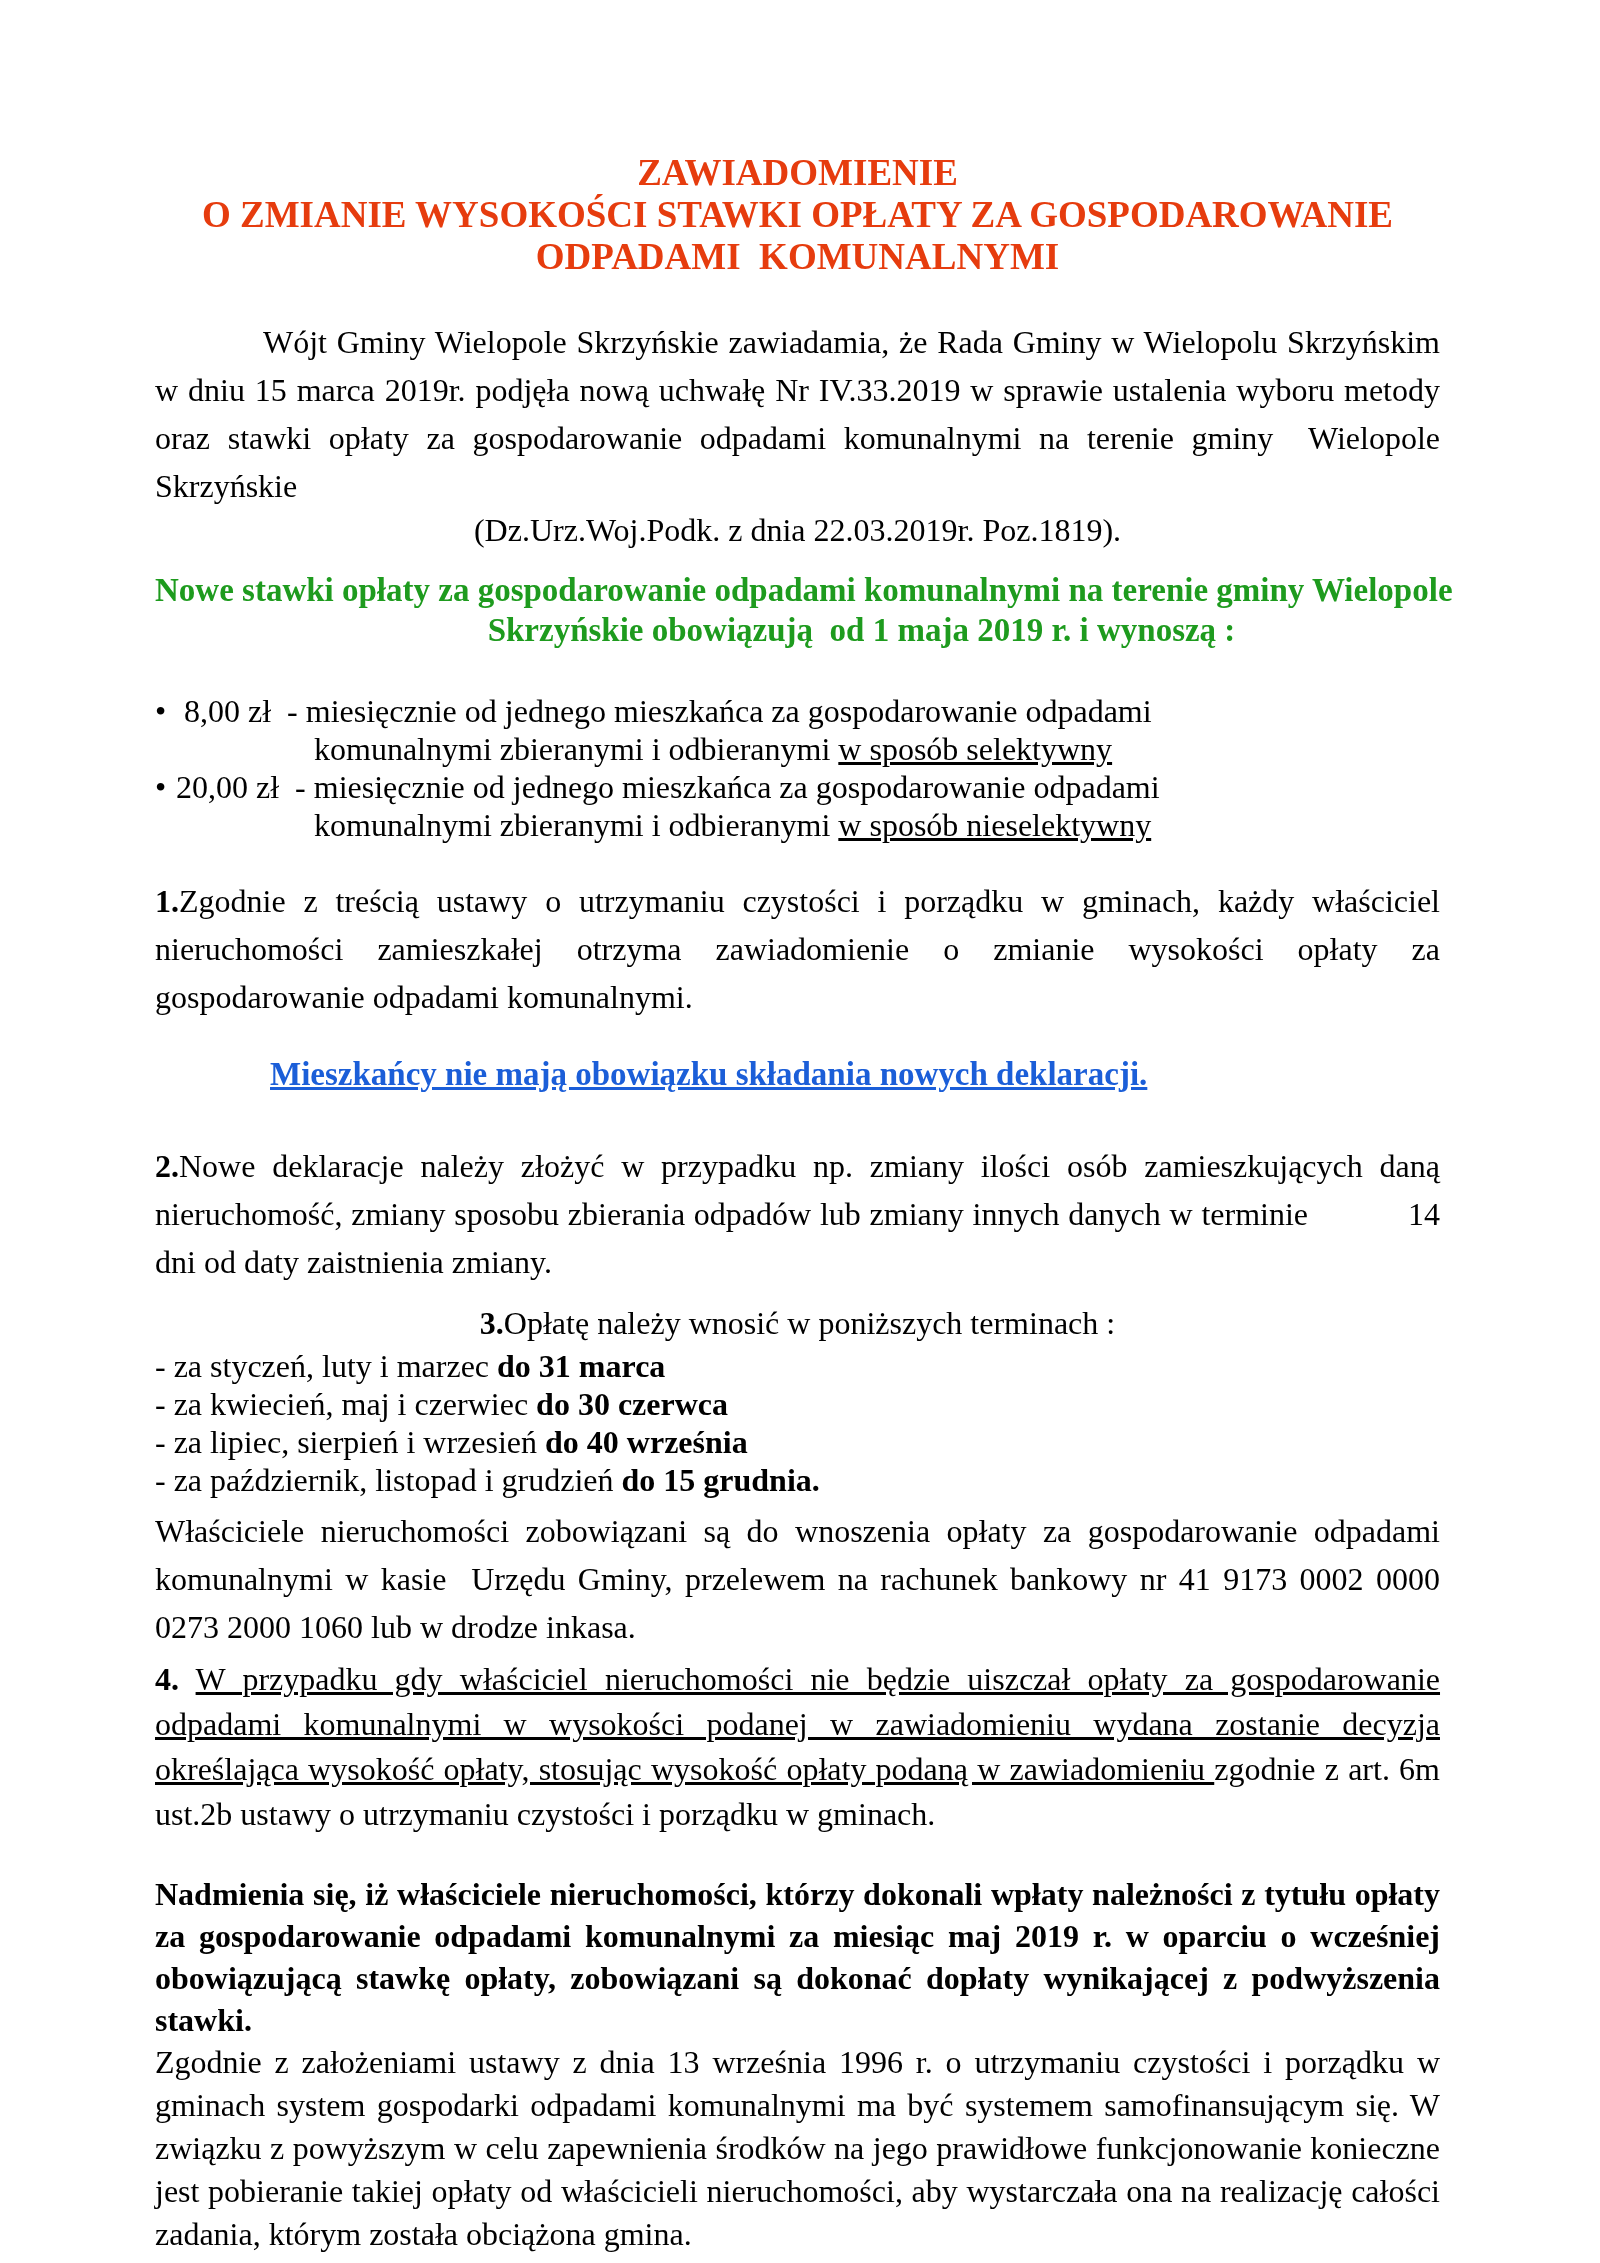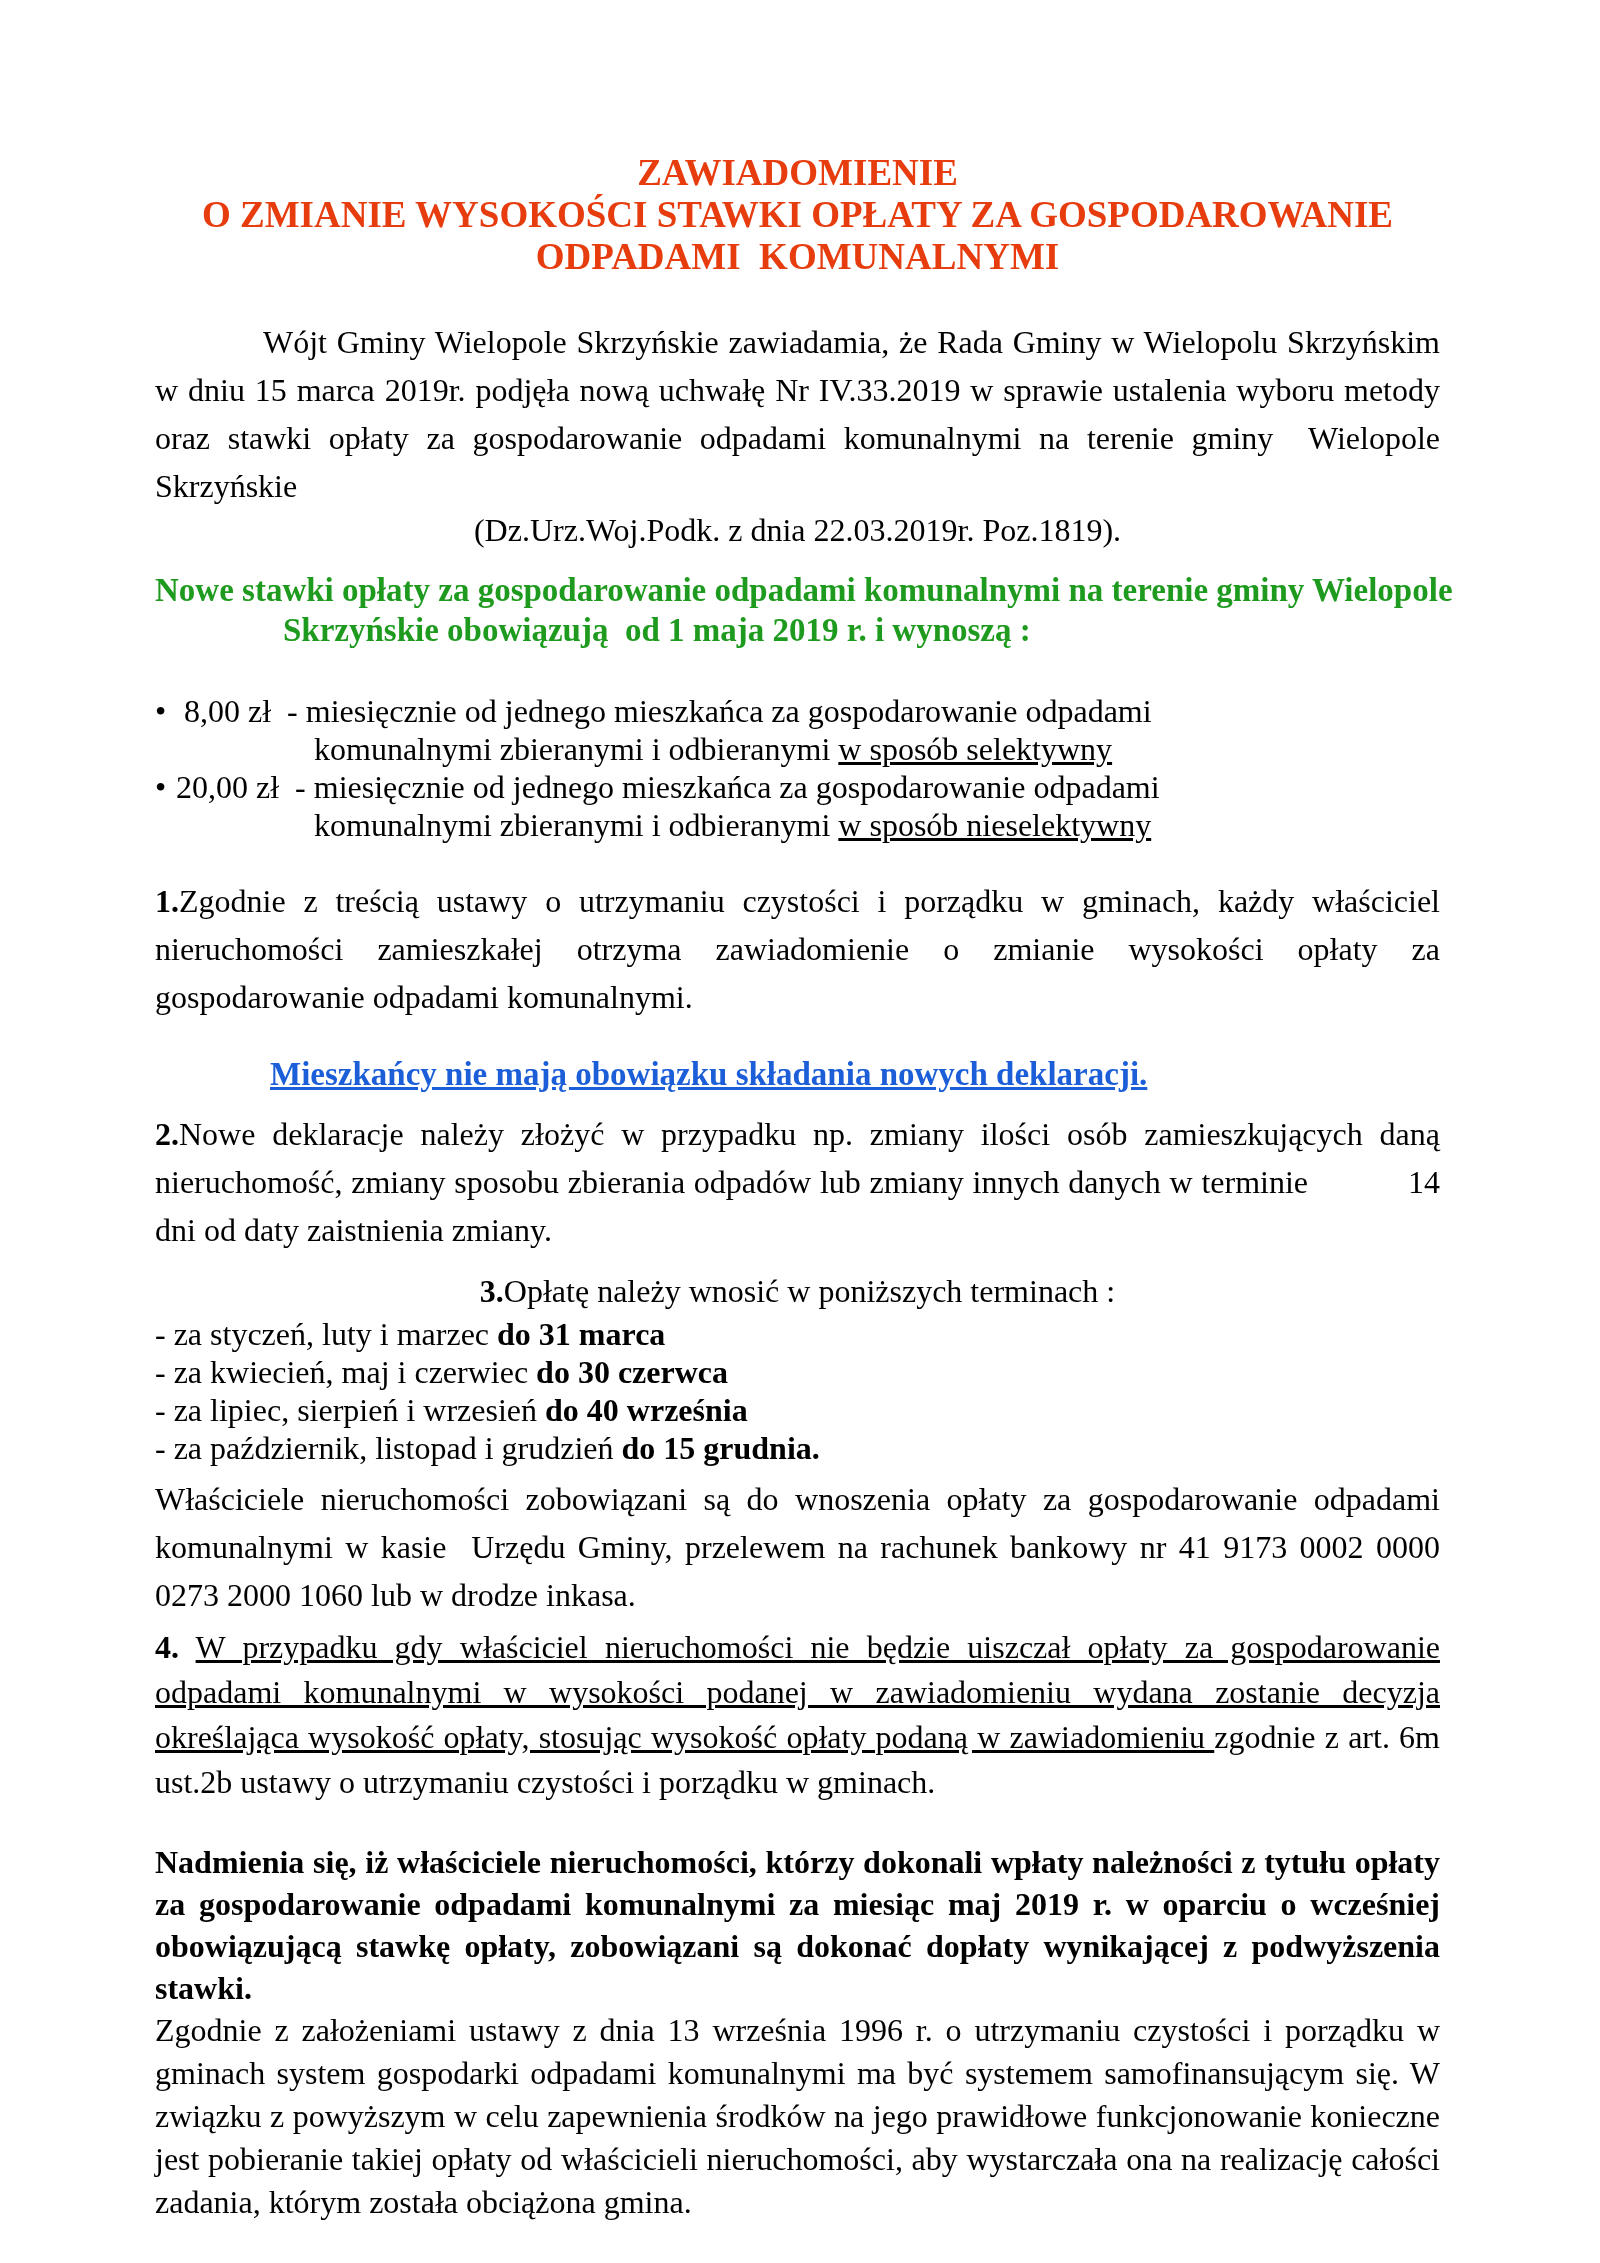--- a/index.html
+++ b/index.html
@@ -52,20 +52,21 @@
     text-align: center;
   }
 
   
   .rates-heading {
     margin-top: 20px;
     color: var(--color-rates_heading, #1e9b1e);
     font-weight: bold;
     font-size: 33px;
     line-height: 40px;
+    text-align: center;
   }
   .rates-heading .l1 { white-space: nowrap; }
   .rates-heading .l2 { padding-left: 128px; white-space: pre-wrap; }
 
   
   .rates {
     margin: 42px 0 0 0;
     padding: 0;
     list-style: none;
     font-size: 32px;
@@ -79,21 +80,21 @@
   .p1 { margin-top: 33px; }
   .notice {
     margin: 33px 0 0 115px;
     font-size: 33px;
     line-height: 40px;
     font-weight: bold;
     text-decoration: underline;
     color: var(--color-notice, #1b5ed8);
     text-align: left;
   }
-  .p2 { margin-top: 16px; }
+  .p2 { margin-top: 48px; }
   .gap-tab { display: inline-block; width: 100px; }
   .p3h { margin-top: 13px; text-align: center; }
   .deadline { margin: 0; font-size: 32px; line-height: 38px; text-align: left; }
   .payment { margin-top: 8px; white-space: pre-wrap; }
   .p4 { margin-top: 6px; line-height: 45px; }
   .surcharge { font-weight: bold; line-height: 42px; margin-top: 36px; }
   .closing { line-height: 43px; }
 </style>
 </head>
 <body>

